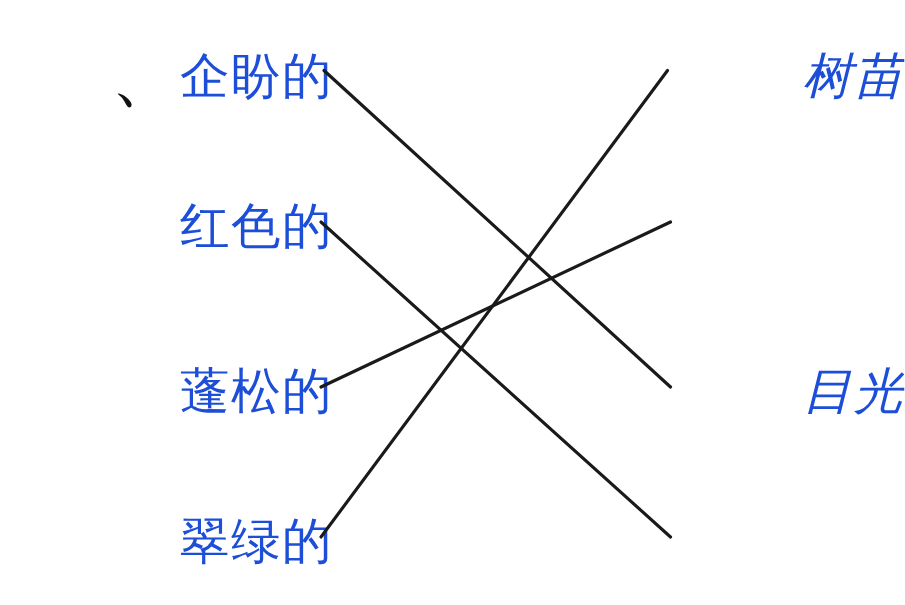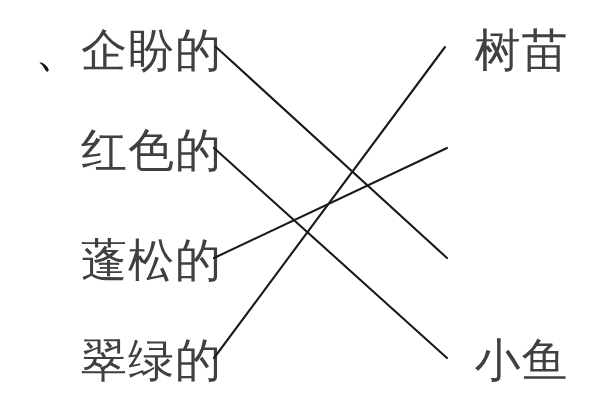--- a/index.html
+++ b/index.html
@@ -25,26 +25,26 @@
   .col-right { left: 440px; }
 
   .term-row {
     position: absolute;
     height: 64px;
     display: flex;
     align-items: center;
     white-space: nowrap;
   }
   .col-left .term-row  { justify-content: flex-end; width: 230px; }
-  .col-right .term-row { justify-content: center; width: 163px; }
+  .col-right .term-row { justify-content: flex-end; width: 163px; font-style: italic; }
 
   .term-text {
-    font-size: 46px;
+    font-size: 33px;
     line-height: 1;
-    color: #404040;
+    color: #1d4ed8;
     letter-spacing: 1px;
     font-weight: 400;
   }
   .term-index {
     font-size: 46px;
     line-height: 1;
     color: #111111;
   }
 
   .row-1 { top: 18px; }
@@ -84,22 +84,22 @@
     </div>
     <div class="term-row row-4">
       <span class="term-text">翠绿的</span>
     </div>
   </div>
 
   <div class="col col-right">
     <div class="term-row row-1">
       <span class="term-text">树苗</span>
     </div>
-    <div class="term-row row-4">
-      <span class="term-text">小鱼</span>
+    <div class="term-row row-3">
+      <span class="term-text">目光</span>
     </div>
   </div>
 
   <svg id="link-layer" viewBox="0 0 603 403" xmlns="http://www.w3.org/2000/svg">
       <line x1="216" y1="47" x2="447" y2="258" stroke="#1a1a1a"></line>
       <line x1="214" y1="148" x2="447" y2="358" stroke="#1a1a1a"></line>
       <line x1="214" y1="258" x2="447" y2="148" stroke="#1a1a1a"></line>
       <line x1="214" y1="358" x2="445" y2="47" stroke="#1a1a1a"></line>
     </svg>
 

